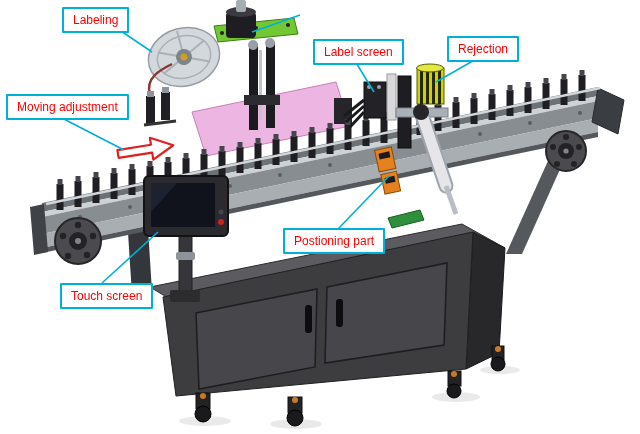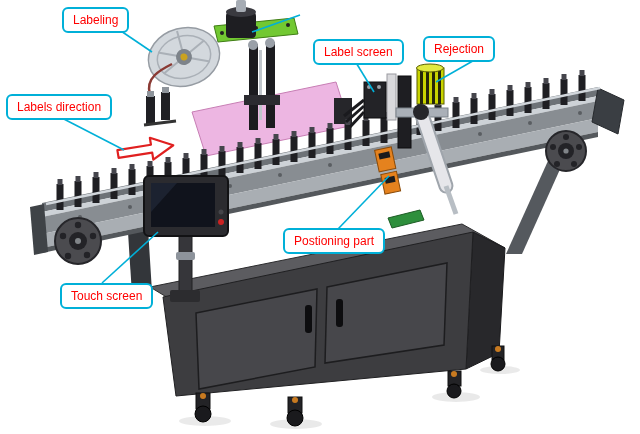--- a/index.html
+++ b/index.html
@@ -9,21 +9,21 @@
     --arrow-outline:#e02020;
   }
   *{margin:0;padding:0;box-sizing:border-box}
   html,body{background:#ffffff;font-family:"Liberation Sans",sans-serif}
   .canvas{position:relative;width:640px;height:434px;background:#fff;overflow:hidden}
   .canvas > svg{position:absolute;left:0;top:0;z-index:1}
   .callout{
     position:absolute;z-index:3;
     background:#ffffff;
     border:2px solid var(--callout-border);
-    border-radius:6px;
+    border-radius:1px;
     color:var(--callout-text);
     font-size:12px;line-height:1;
     padding:5px 9px;white-space:nowrap;
   }
   .leader{stroke:var(--leader-line);stroke-width:1.6;fill:none}
   .dir-arrow{fill:#ffffff;stroke:var(--arrow-outline);stroke-width:2.2;stroke-linejoin:round}
 </style>
 </head>
 <body>
 
@@ -247,18 +247,18 @@
       <line class="leader" x1="355" y1="61" x2="374" y2="92"></line>
       <line class="leader" x1="478" y1="58" x2="436" y2="82"></line>
       <line class="leader" x1="58" y1="116" x2="124" y2="150"></line>
       <line class="leader" x1="338" y1="229" x2="389" y2="176"></line>
       <line class="leader" x1="102" y1="283" x2="158" y2="232"></line>
     </g>
   </svg>
 
   <div class="callout" style="left:62px;top:7px">Labeling</div>
   <div class="callout" style="left:313px;top:39px">Label screen</div>
-  <div class="callout" style="left:423px;top:36px">Rejection</div>
-  <div class="callout" style="left:6px;top:94px">Labels direction</div>
+  <div class="callout" style="left:447px;top:36px">Rejection</div>
+  <div class="callout" style="left:6px;top:94px">Moving adjustment</div>
   <div class="callout" style="left:60px;top:283px">Touch screen</div>
   <div class="callout" style="left:283px;top:228px">Postioning part</div>
 
 </div>
 
 </body></html>

